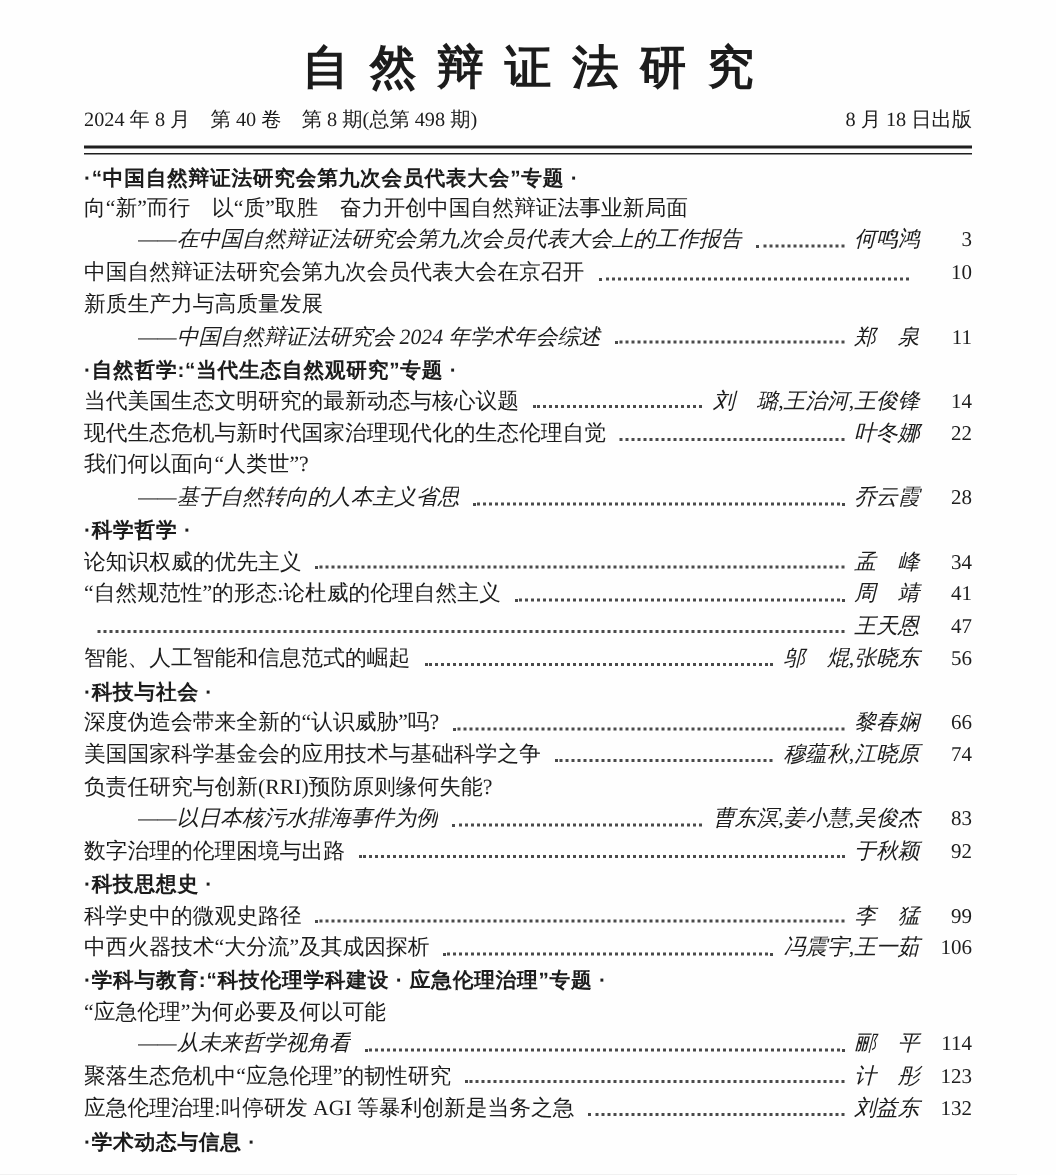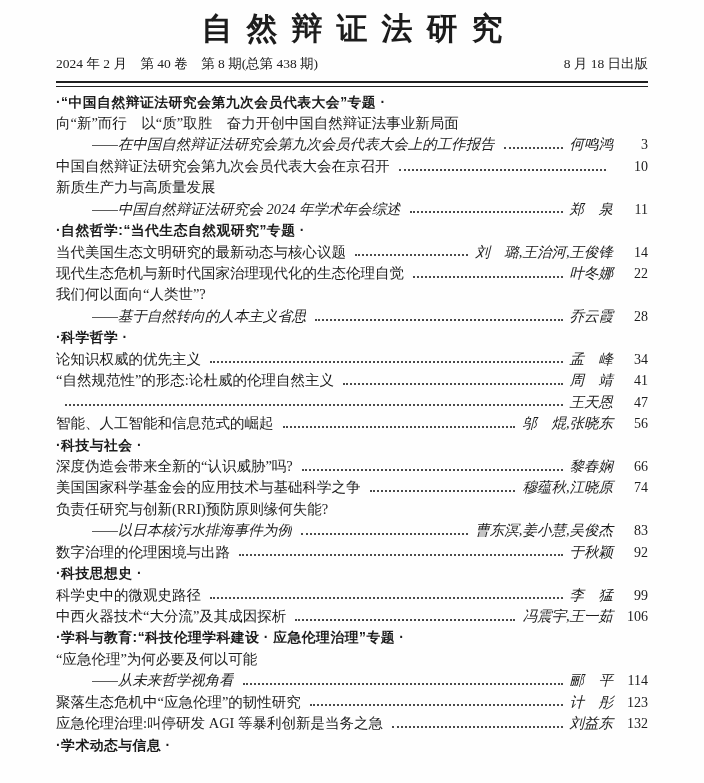--- a/index.html
+++ b/index.html
@@ -4,21 +4,21 @@
 <style>
   html, body { margin: 0; padding: 0; background: #e8e8e8; }
   .page {
     position: relative;
     width: 704px;
     height: 783px;
     margin: 0 auto;
     background: #fefefe;
     overflow: hidden;
     box-sizing: border-box;
-    padding: 8px 56px 0 56px;
+    padding: 24px 56px 0 56px;
     font-family: "Liberation Serif", "DejaVu Serif", serif;
     color: #1c1c1c;
   }
   .journal-title {
     text-align: center;
     font-size: 31px;
     font-weight: bold;
     letter-spacing: 14px;
     padding-left: 14px;
     line-height: 42px;
@@ -78,21 +78,21 @@
     font-family: "Liberation Serif", "DejaVu Serif", serif;
   }
 </style>
 </head>
 <body>
 
 <div class="page">
   <div class="journal-title">自然辩证法研究</div>
 
   <div class="info-row">
-    <span>2024 年 2 月　第 40 卷　第 8 期(总第 438 期)</span>
+    <span>2024 年 8 月　第 40 卷　第 8 期(总第 498 期)</span>
     <span>8 月 18 日出版</span>
   </div>
 
   <div class="rule"></div>
 
   <div class="toc">
       <div class="row section"><span class="entry-title">·“中国自然辩证法研究会第九次会员代表大会”专题 ·</span></div>
       <div class="row line"><span class="entry-title">向“新”而行　以“质”取胜　奋力开创中国自然辩证法事业新局面</span></div>
       <div class="row cont"><span class="entry-title">——在中国自然辩证法研究会第九次会员代表大会上的工作报告</span><span class="dots"></span><span class="author">何鸣鸿</span><span class="pageno">3</span></div>
       <div class="row article"><span class="entry-title">中国自然辩证法研究会第九次会员代表大会在京召开</span><span class="dots"></span><span class="pageno">10</span></div>

